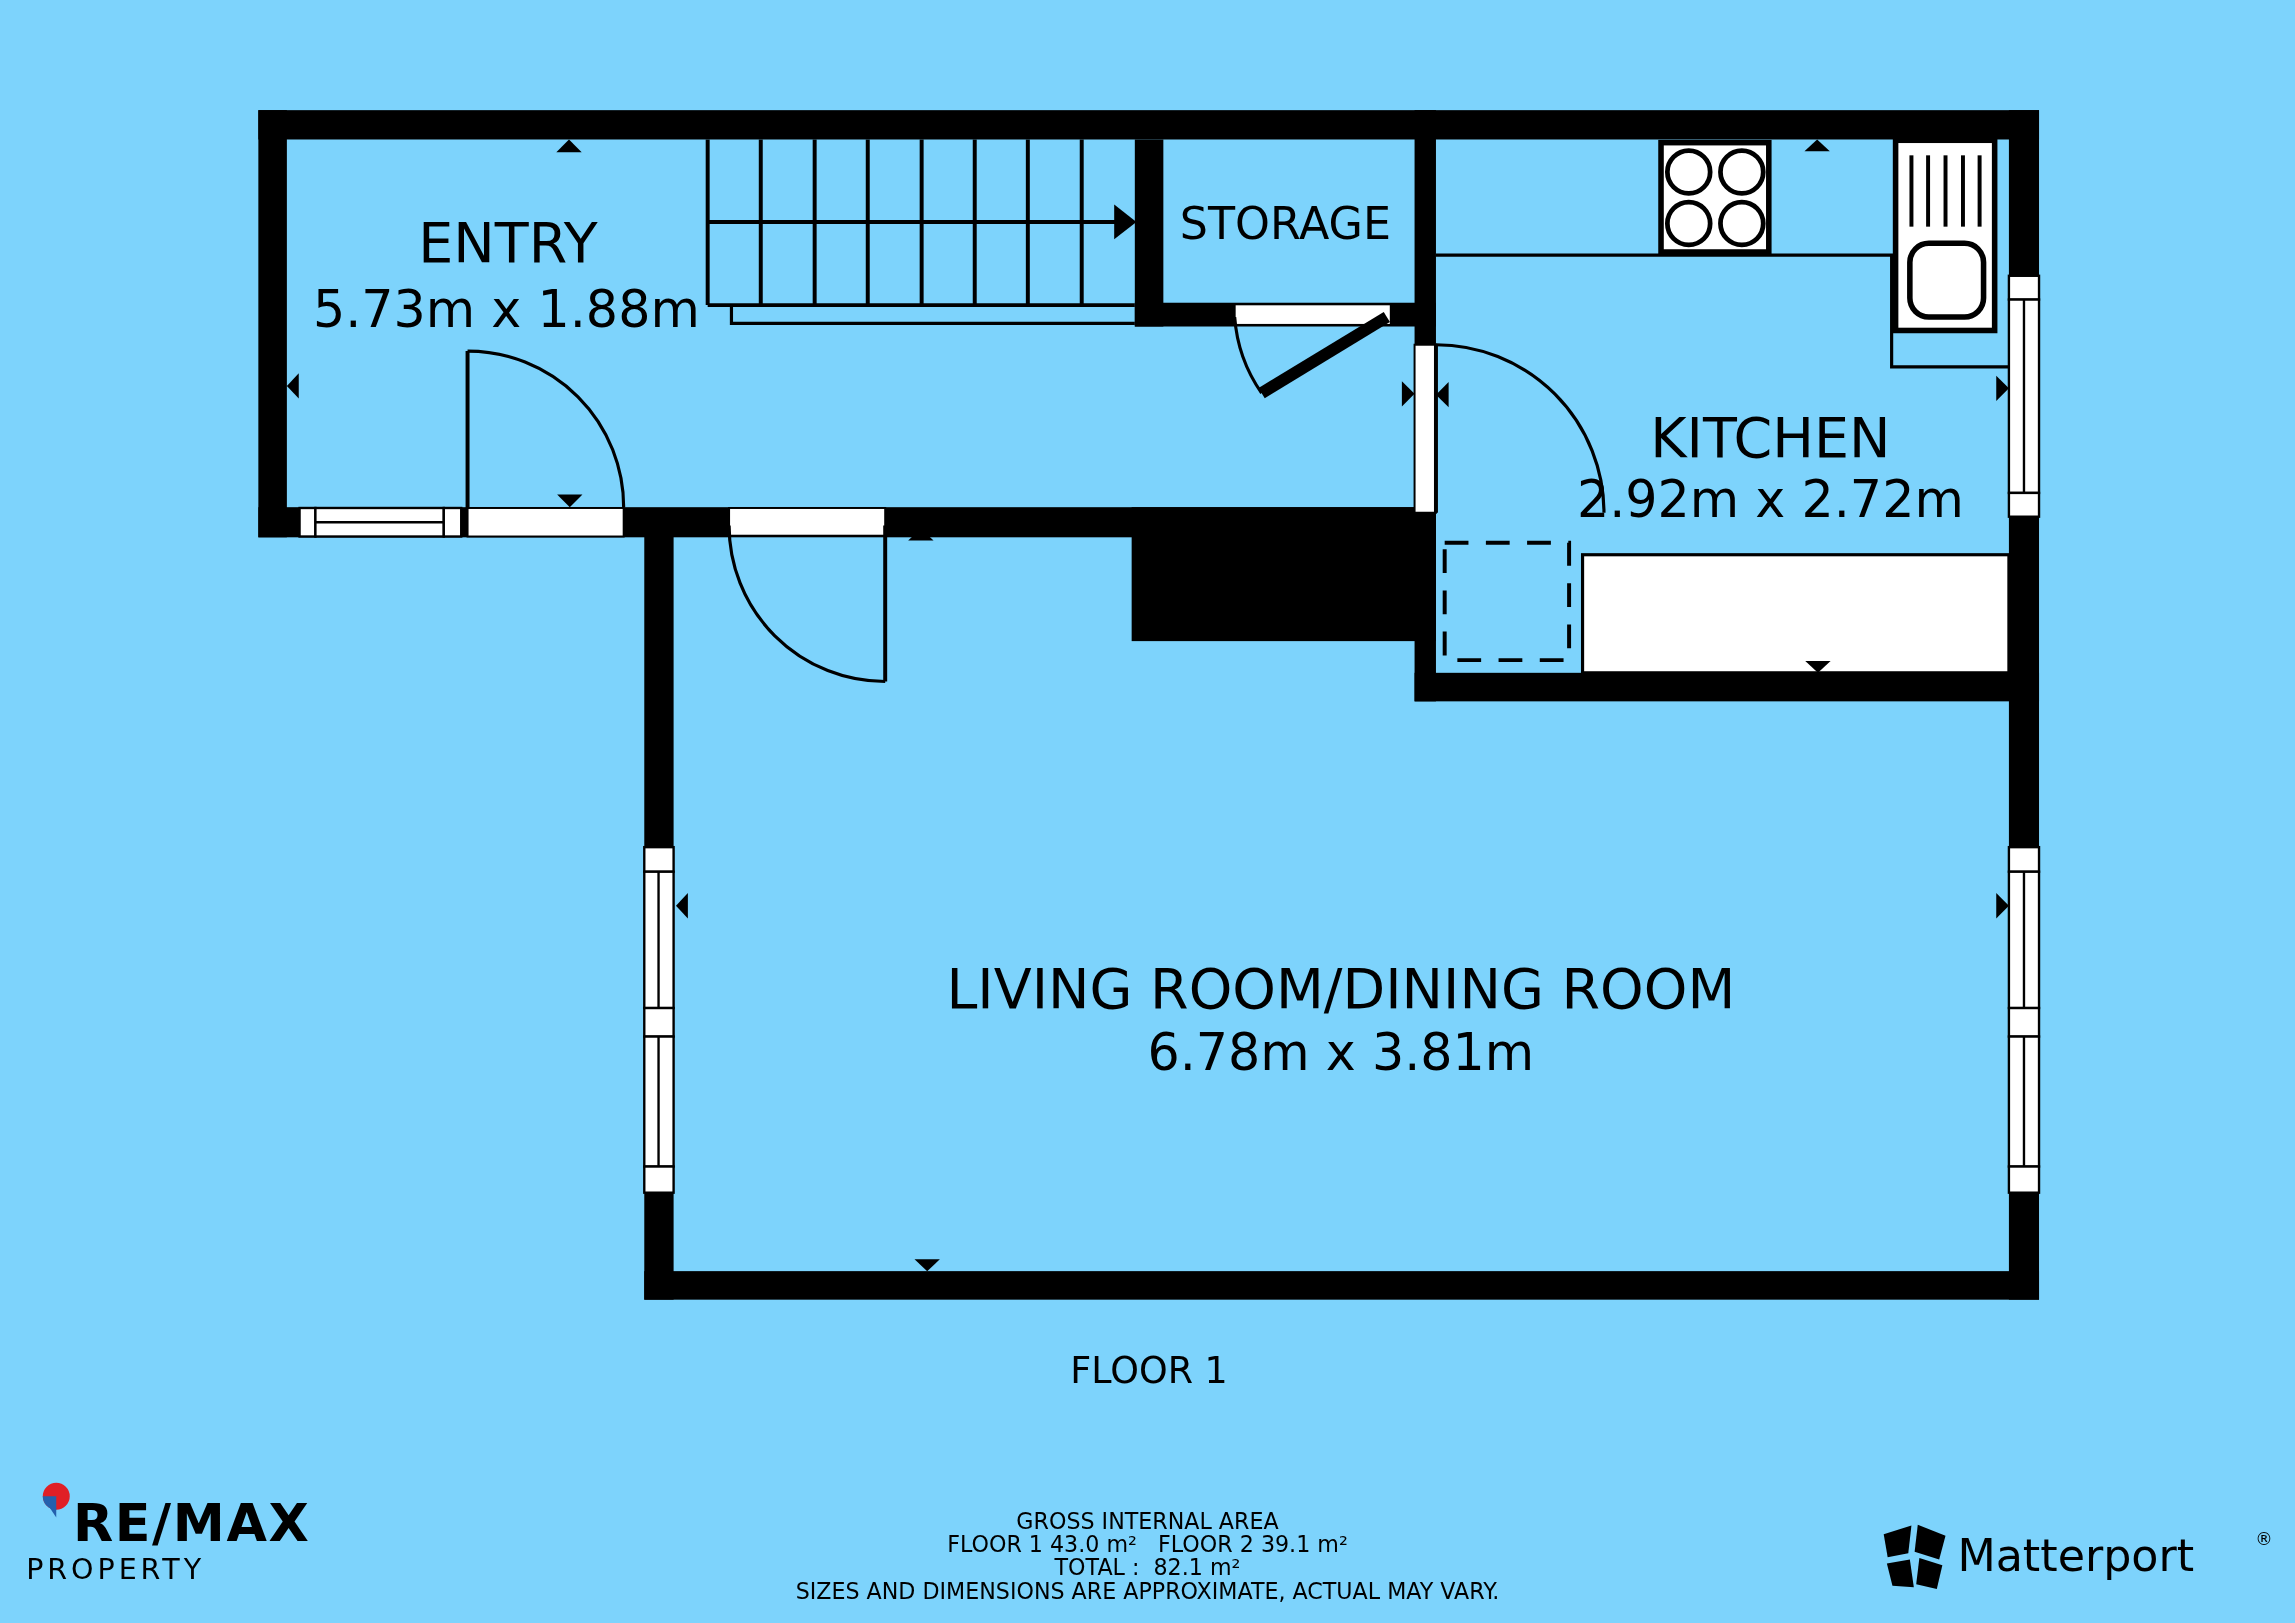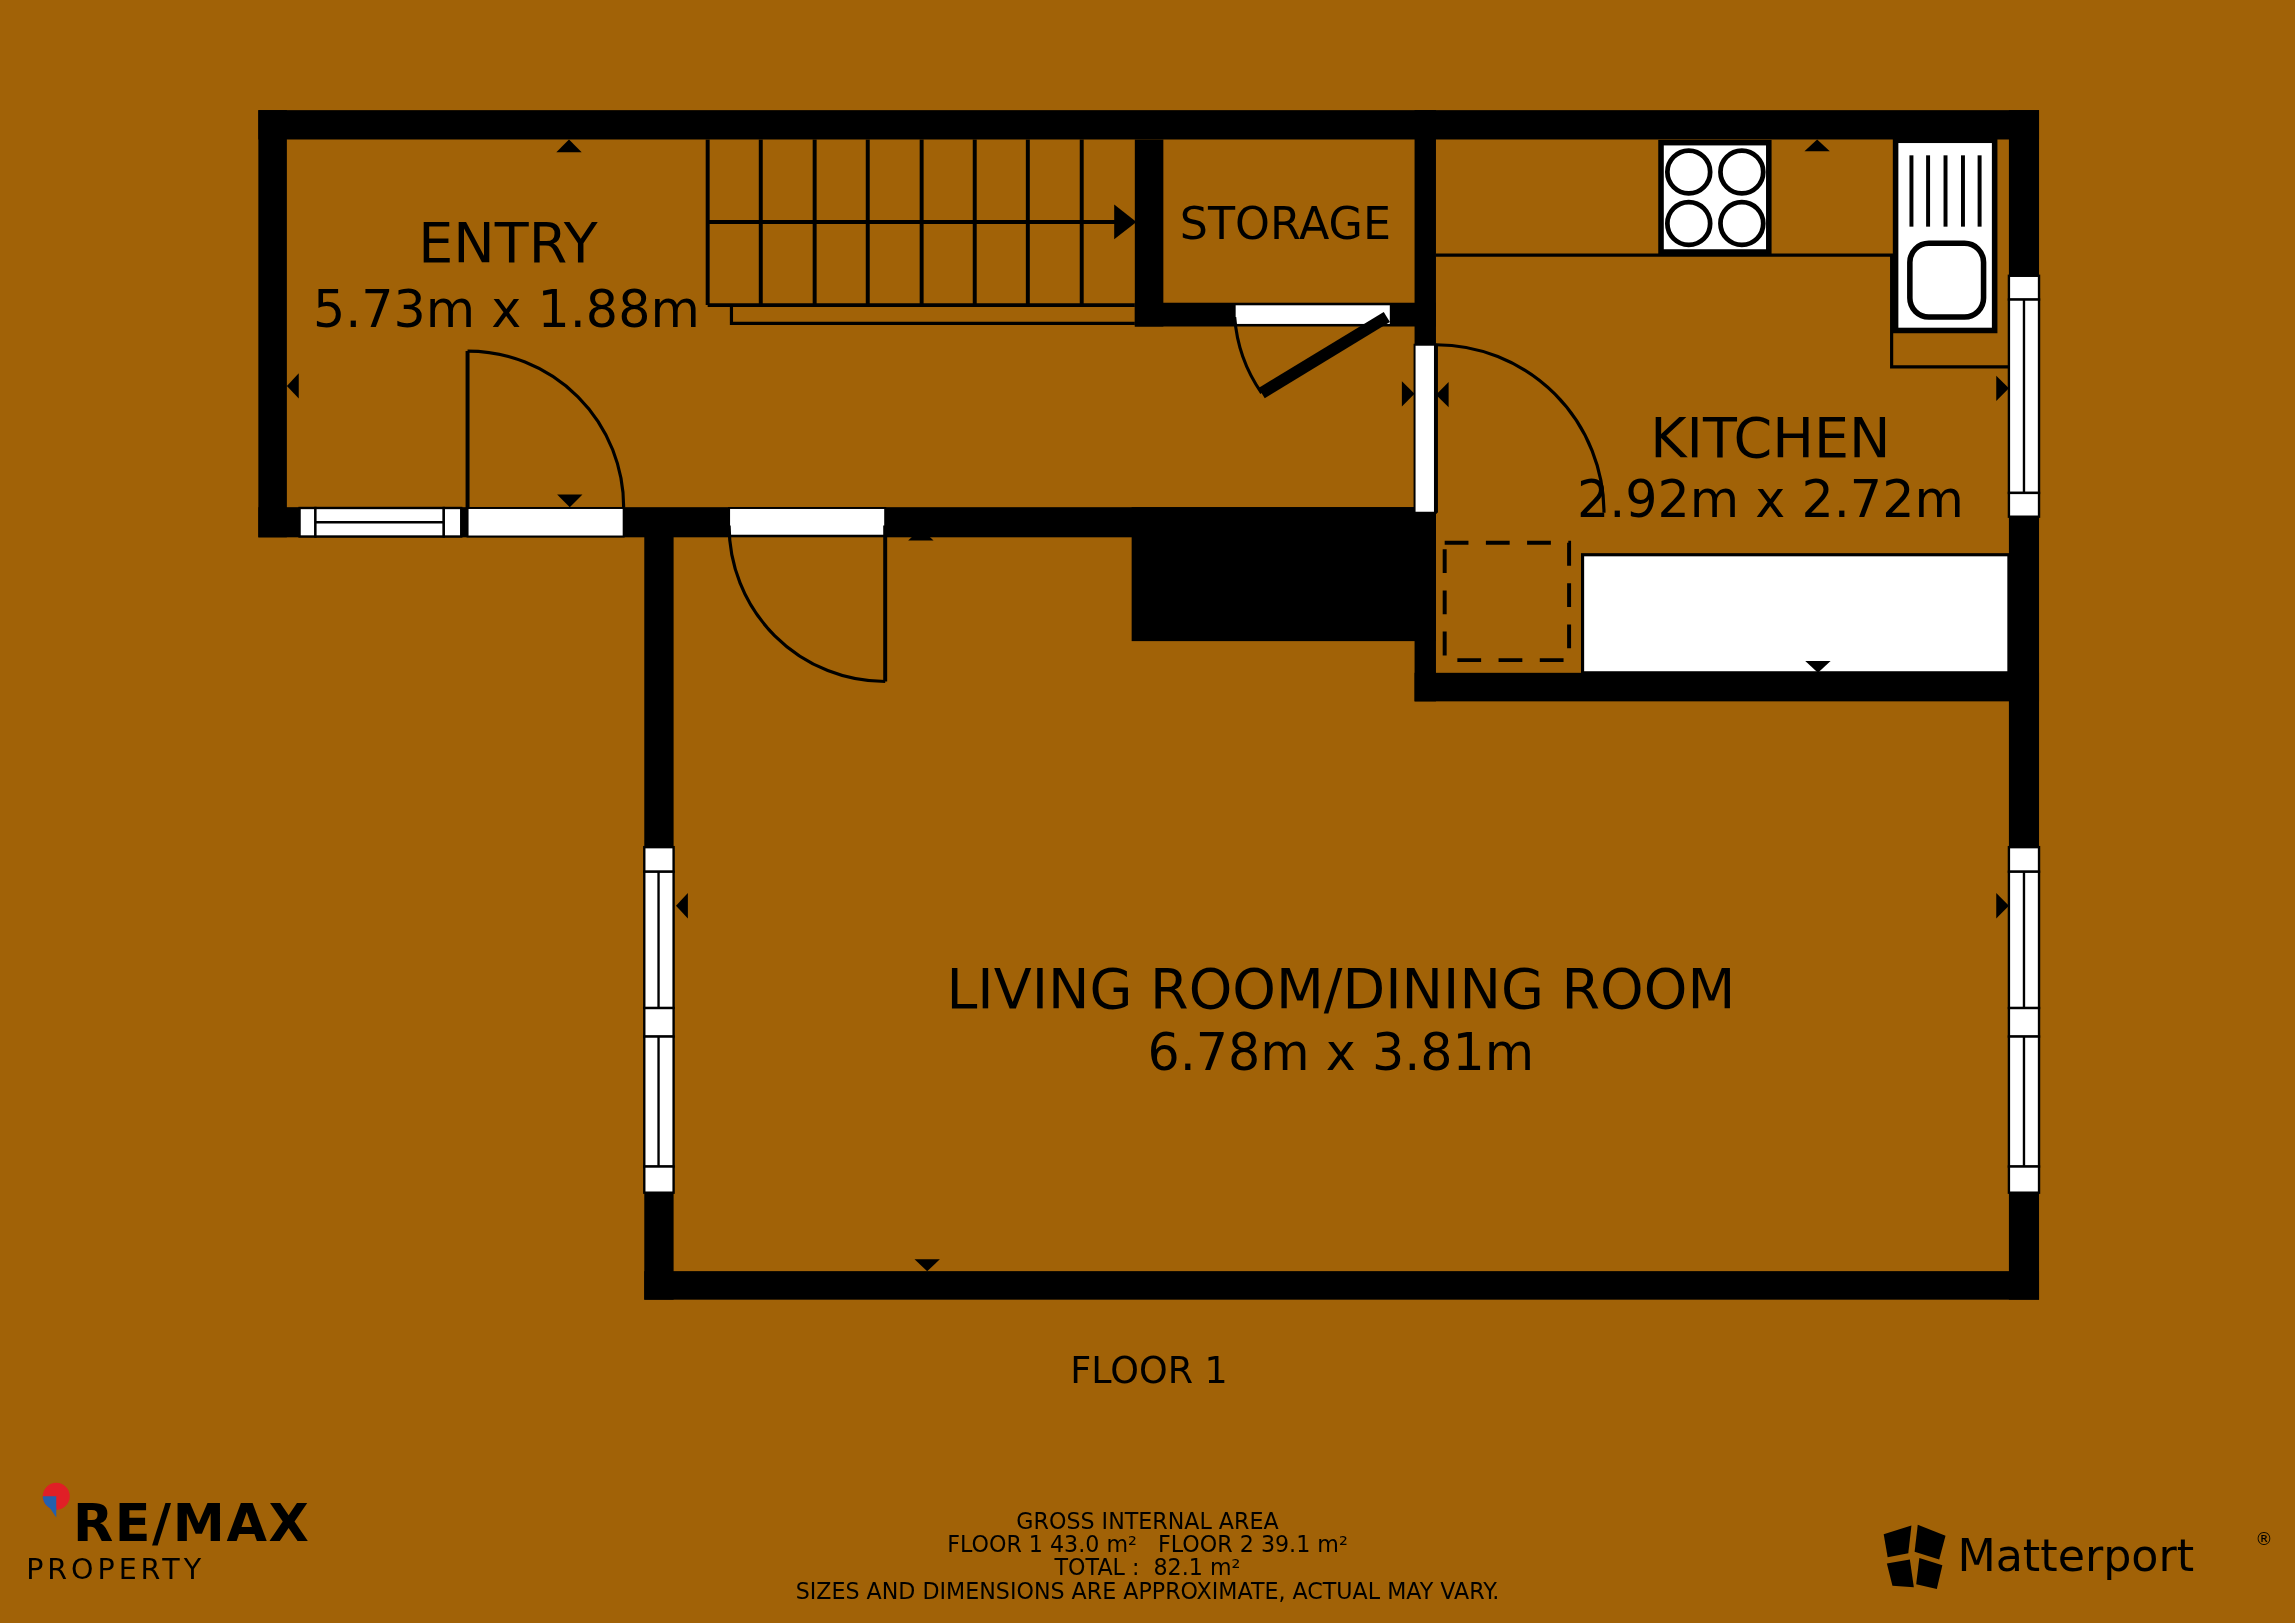--- a/index.html
+++ b/index.html
@@ -1,17 +1,17 @@
 <!DOCTYPE html>
 <html style="font-size:12.7px"><head>
 <meta charset="utf-8">
 <style>
   html,body{margin:0;padding:0;background:#ffffff;}
   body{font-family:"DejaVu Sans", sans-serif;}
-  #stage{width:2295px;height:1623px;position:relative;background:#a16207;}
+  #stage{width:2295px;height:1623px;position:relative;background:#7dd3fc;}
   svg{display:block;}
   text{fill:#000;}
   .room-name{font-size:70px;}
   .room-dims{font-size:64px;}
   .room-name-small{font-size:56px;}
   .floor-label{font-size:46px;}
   .footer-line{font-size:28px;}
   .remax-word{font-size:66px;font-weight:bold;letter-spacing:2px;}
   .remax-sub{font-size:36px;letter-spacing:5px;}
   .mp-word{font-size:56px;}

